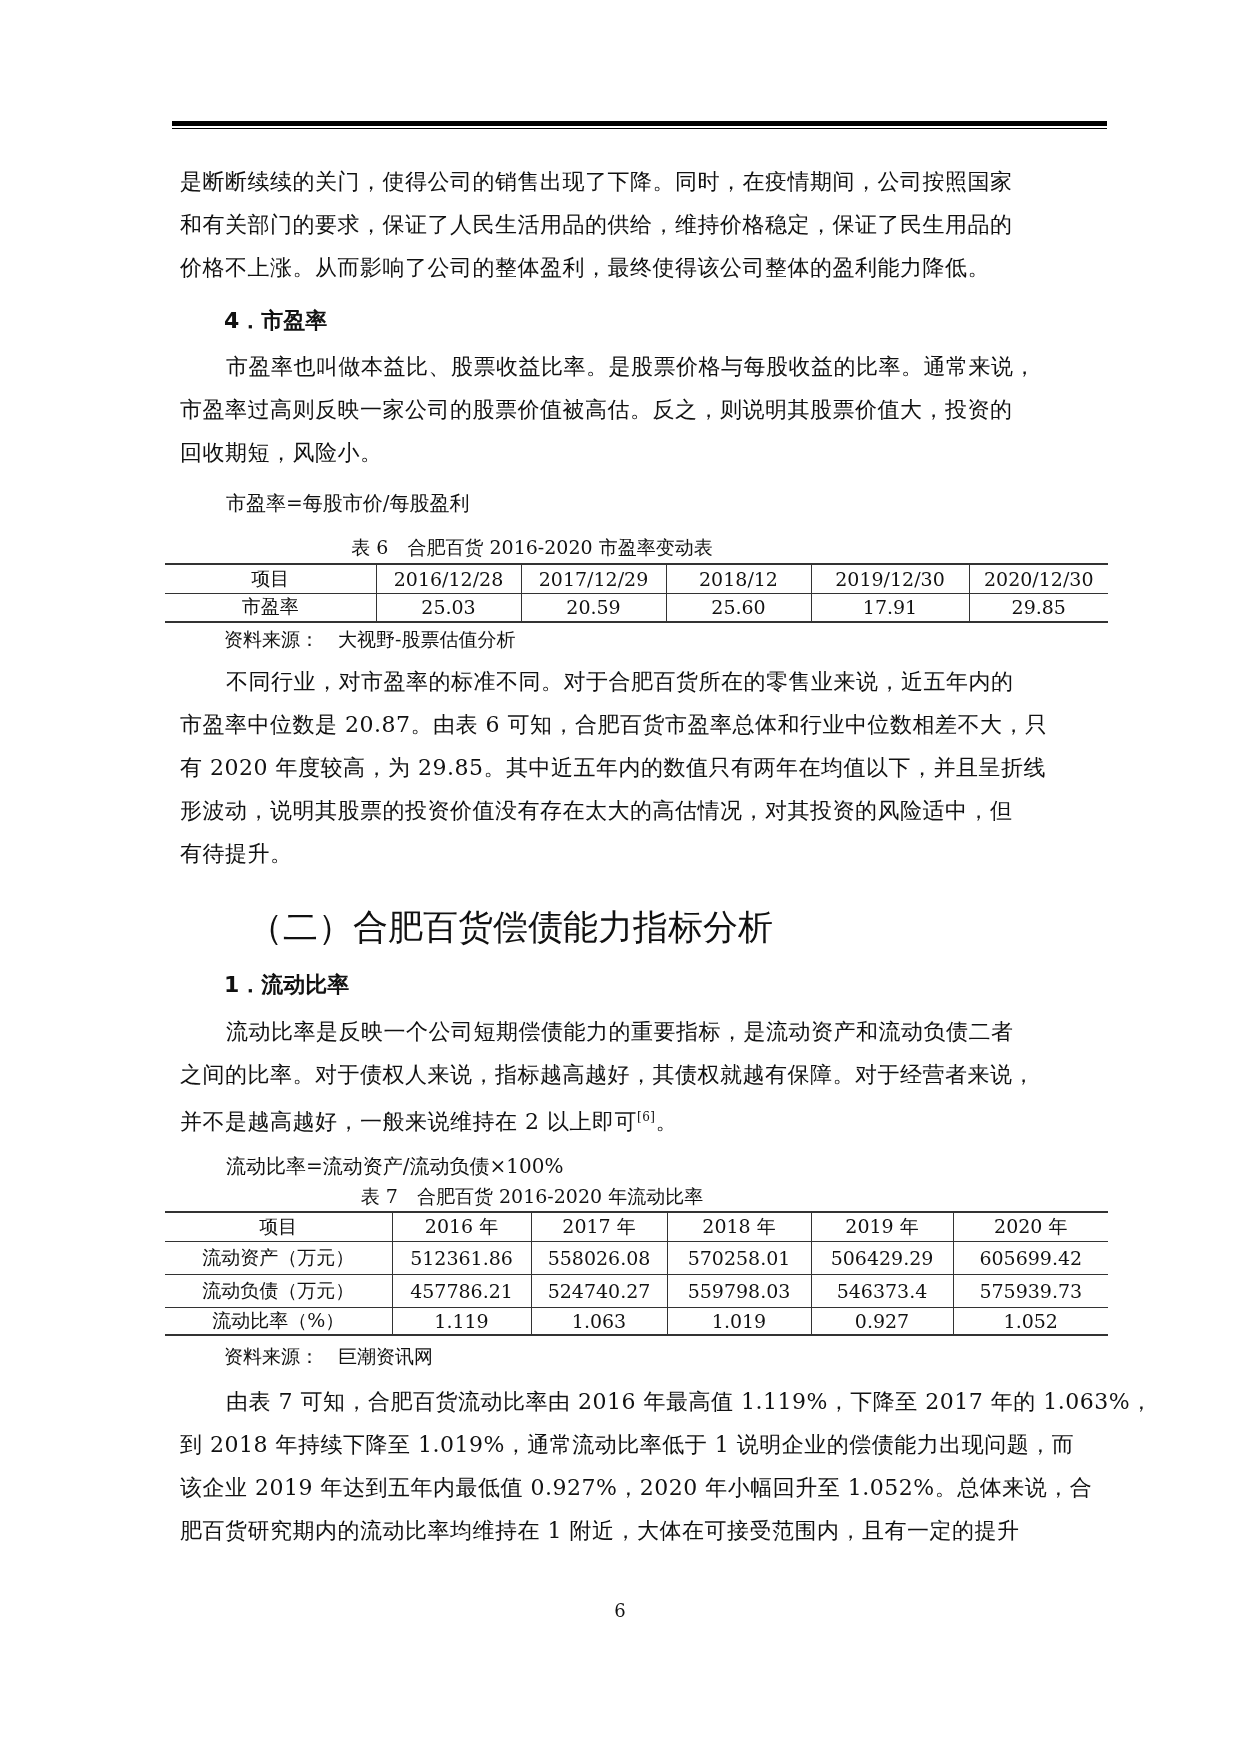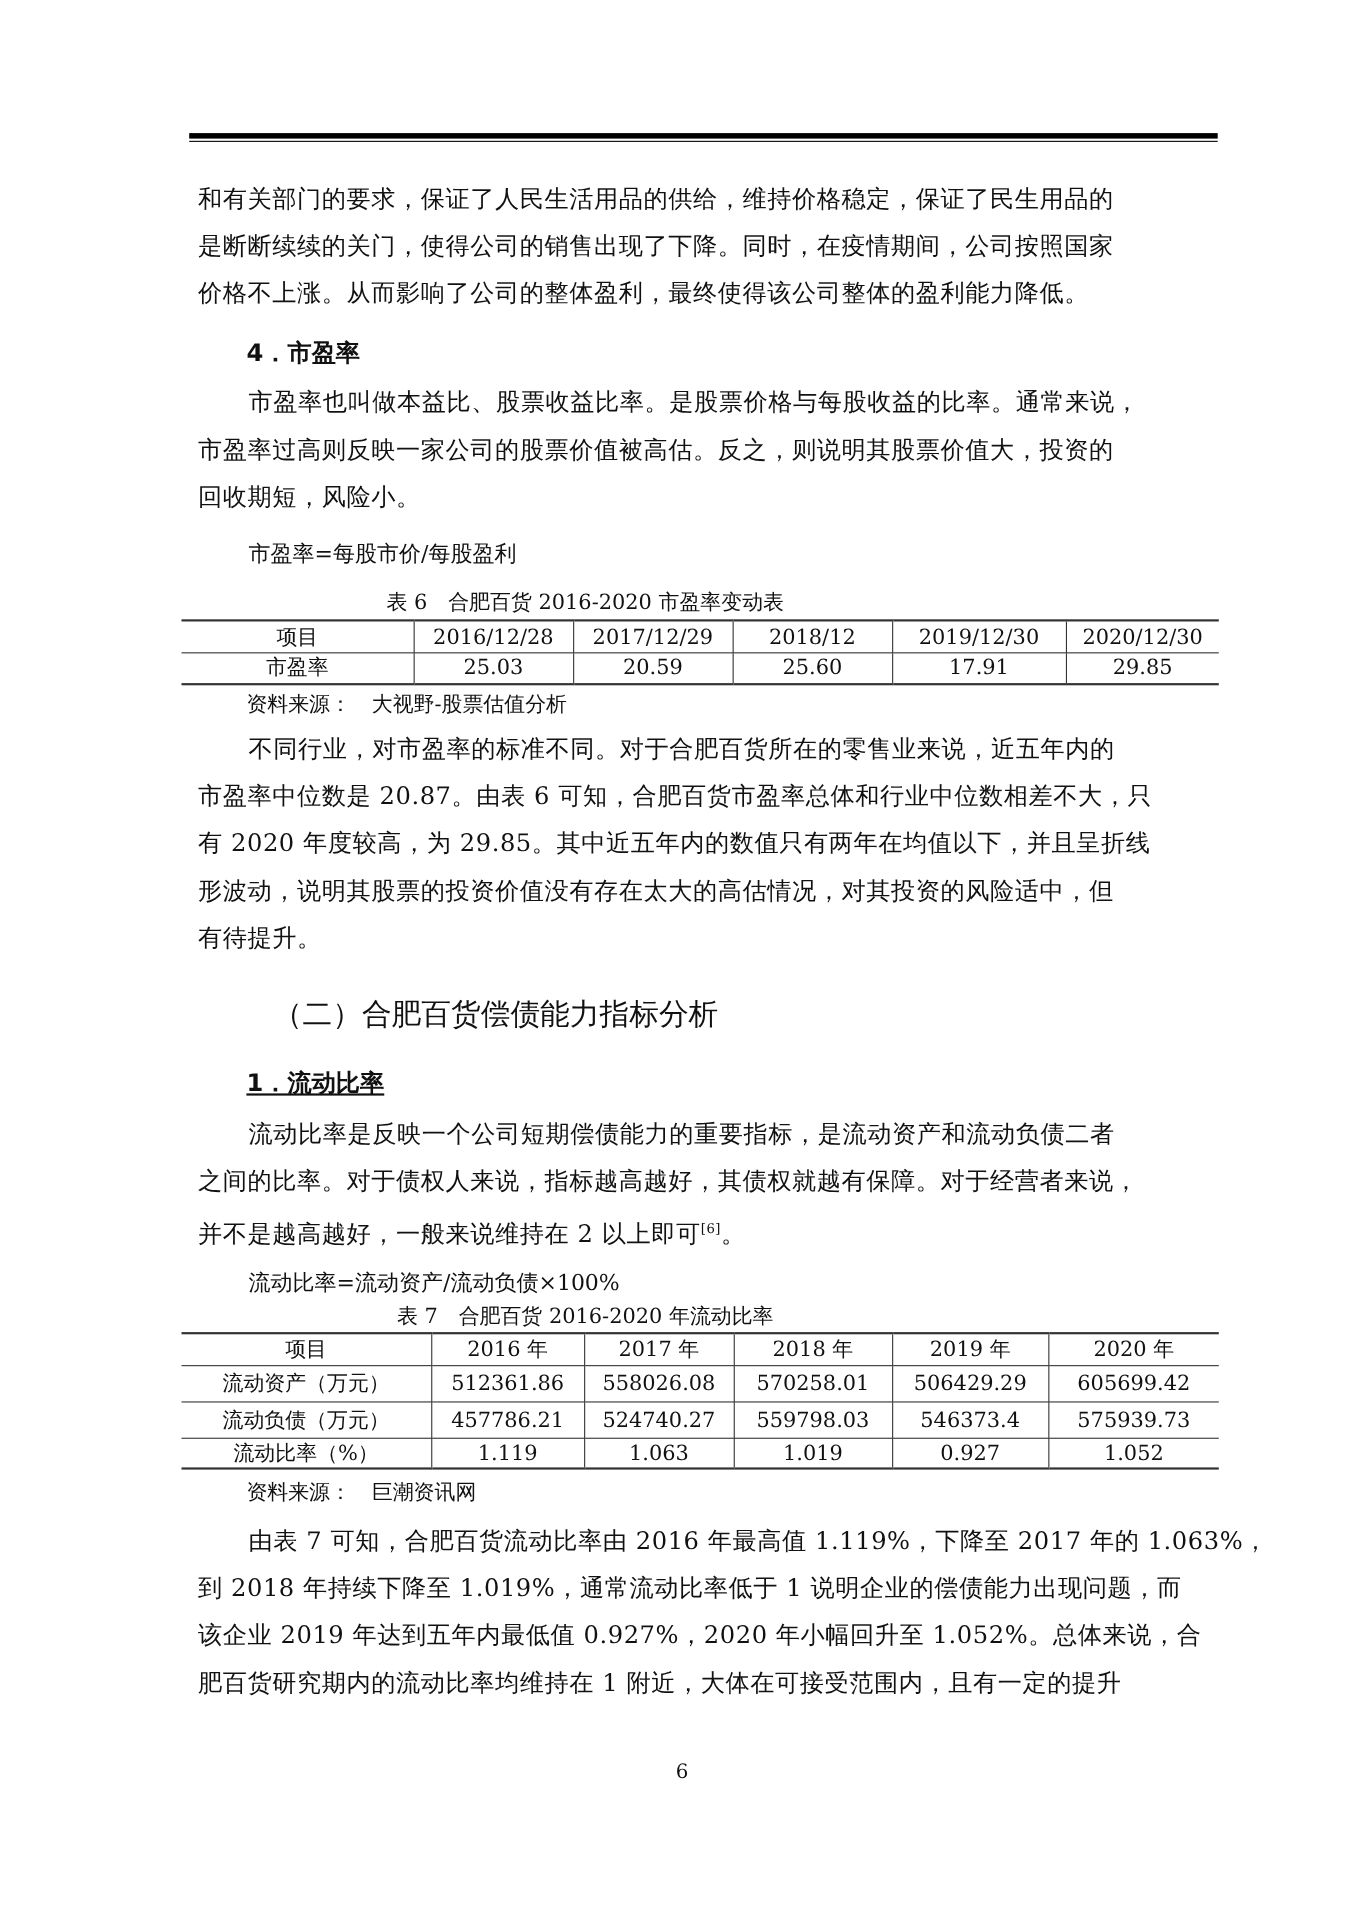--- a/index.html
+++ b/index.html
@@ -5,21 +5,21 @@
   html, body { margin: 0; padding: 0; background: #ffffff; }
   body { width: 1240px; height: 1754px; position: relative; overflow: hidden;
          font-family: "DejaVu Serif", "Liberation Serif", serif; color: #111; }
   .header-rule { position: absolute; left: 172px; top: 121px; width: 935px; }
   .header-rule .thick { height: 5px; background: #000; }
   .header-rule .thin { height: 1px; background: #000; margin-top: 2px; }
   .p { position: absolute; left: 180px; width: 920px; font-size: 22px; line-height: 43px; letter-spacing: 0.5px; }
   .p .line { display: block; white-space: nowrap; }
   .indent { padding-left: 46px; }
   .h-sub { position: absolute; left: 224px; font-family: "DejaVu Sans", "Liberation Sans", sans-serif; font-size: 22px; font-weight: bold; }
-  .h-sec { position: absolute; left: 248px; font-family: "DejaVu Sans", "Liberation Sans", sans-serif; font-size: 27px; }
+  .h-sec { position: absolute; left: 248px; font-family: "DejaVu Sans", "Liberation Sans", sans-serif; font-size: 35px; }
   .formula { position: absolute; left: 226px; font-size: 20px; }
   .caption { position: absolute; left: 0; width: 1064px; text-align: center; font-size: 19px; }
   table.dt { position: absolute; border-collapse: collapse; font-size: 19px; }
   table.dt td { border-left: 1px solid #333; border-right: 1px solid #333; border-top: 1px solid #333; border-bottom: 1px solid #333; text-align: center; padding: 0; }
   table.dt tr td:first-child { border-left: none; }
   table.dt tr td:last-child { border-right: none; }
   table.dt tr:first-child td { border-top: 2px solid #333; }
   table.dt tr:last-child td { border-bottom: 2px solid #333; }
   .source { position: absolute; left: 224px; font-size: 19px; }
   .pagenum { position: absolute; top: 1600px; left: 0; width: 1240px; text-align: center; font-size: 18px; }
@@ -27,22 +27,22 @@
 </style>
 </head>
 <body>
 
 <div class="header-rule">
   <div class="thick"></div>
   <div class="thin"></div>
 </div>
 
 <div class="p" style="top:160px;">
+  <span class="line">是断断续续的关门，使得公司的销售出现了下降。同时，在疫情期间，公司按照国家</span>
   <span class="line">和有关部门的要求，保证了人民生活用品的供给，维持价格稳定，保证了民生用品的</span>
-  <span class="line">是断断续续的关门，使得公司的销售出现了下降。同时，在疫情期间，公司按照国家</span>
   <span class="line">价格不上涨。从而影响了公司的整体盈利，最终使得该公司整体的盈利能力降低。</span>
 </div>
 
 <div class="h-sub" style="top:306px;">4．市盈率</div>
 
 <div class="p" style="top:345px;">
   <span class="line indent">市盈率也叫做本益比、股票收益比率。是股票价格与每股收益的比率。通常来说，</span>
   <span class="line">市盈率过高则反映一家公司的股票价值被高估。反之，则说明其股票价值大，投资的</span>
   <span class="line">回收期短，风险小。</span>
 </div>
@@ -85,21 +85,21 @@
 <div class="p" style="top:660px;">
   <span class="line indent">不同行业，对市盈率的标准不同。对于合肥百货所在的零售业来说，近五年内的</span>
   <span class="line">市盈率中位数是 20.87。由表 6 可知，合肥百货市盈率总体和行业中位数相差不大，只</span>
   <span class="line">有 2020 年度较高，为 29.85。其中近五年内的数值只有两年在均值以下，并且呈折线</span>
   <span class="line">形波动，说明其股票的投资价值没有存在太大的高估情况，对其投资的风险适中，但</span>
   <span class="line">有待提升。</span>
 </div>
 
 <div class="h-sec" style="top:904px;">（二）合肥百货偿债能力指标分析</div>
 
-<div class="h-sub" style="top:970px;text-decoration:underline;">1．流动比率</div>
+<div class="h-sub" style="top:970px;">1．流动比率</div>
 
 <div class="p" style="top:1010px;">
   <span class="line indent">流动比率是反映一个公司短期偿债能力的重要指标，是流动资产和流动负债二者</span>
   <span class="line">之间的比率。对于债权人来说，指标越高越好，其债权就越有保障。对于经营者来说，</span>
   <span class="line"><span>并不是越高越好，一般来说维持在 2 以上即可</span><sup>[6]</sup><span>。</span></span>
 </div>
 
 <div class="formula" style="top:1153px;">流动比率=流动资产/流动负债×100%</div>
 
 <div class="caption" style="top:1184px;">表 7　合肥百货 2016-2020 年流动比率</div>

